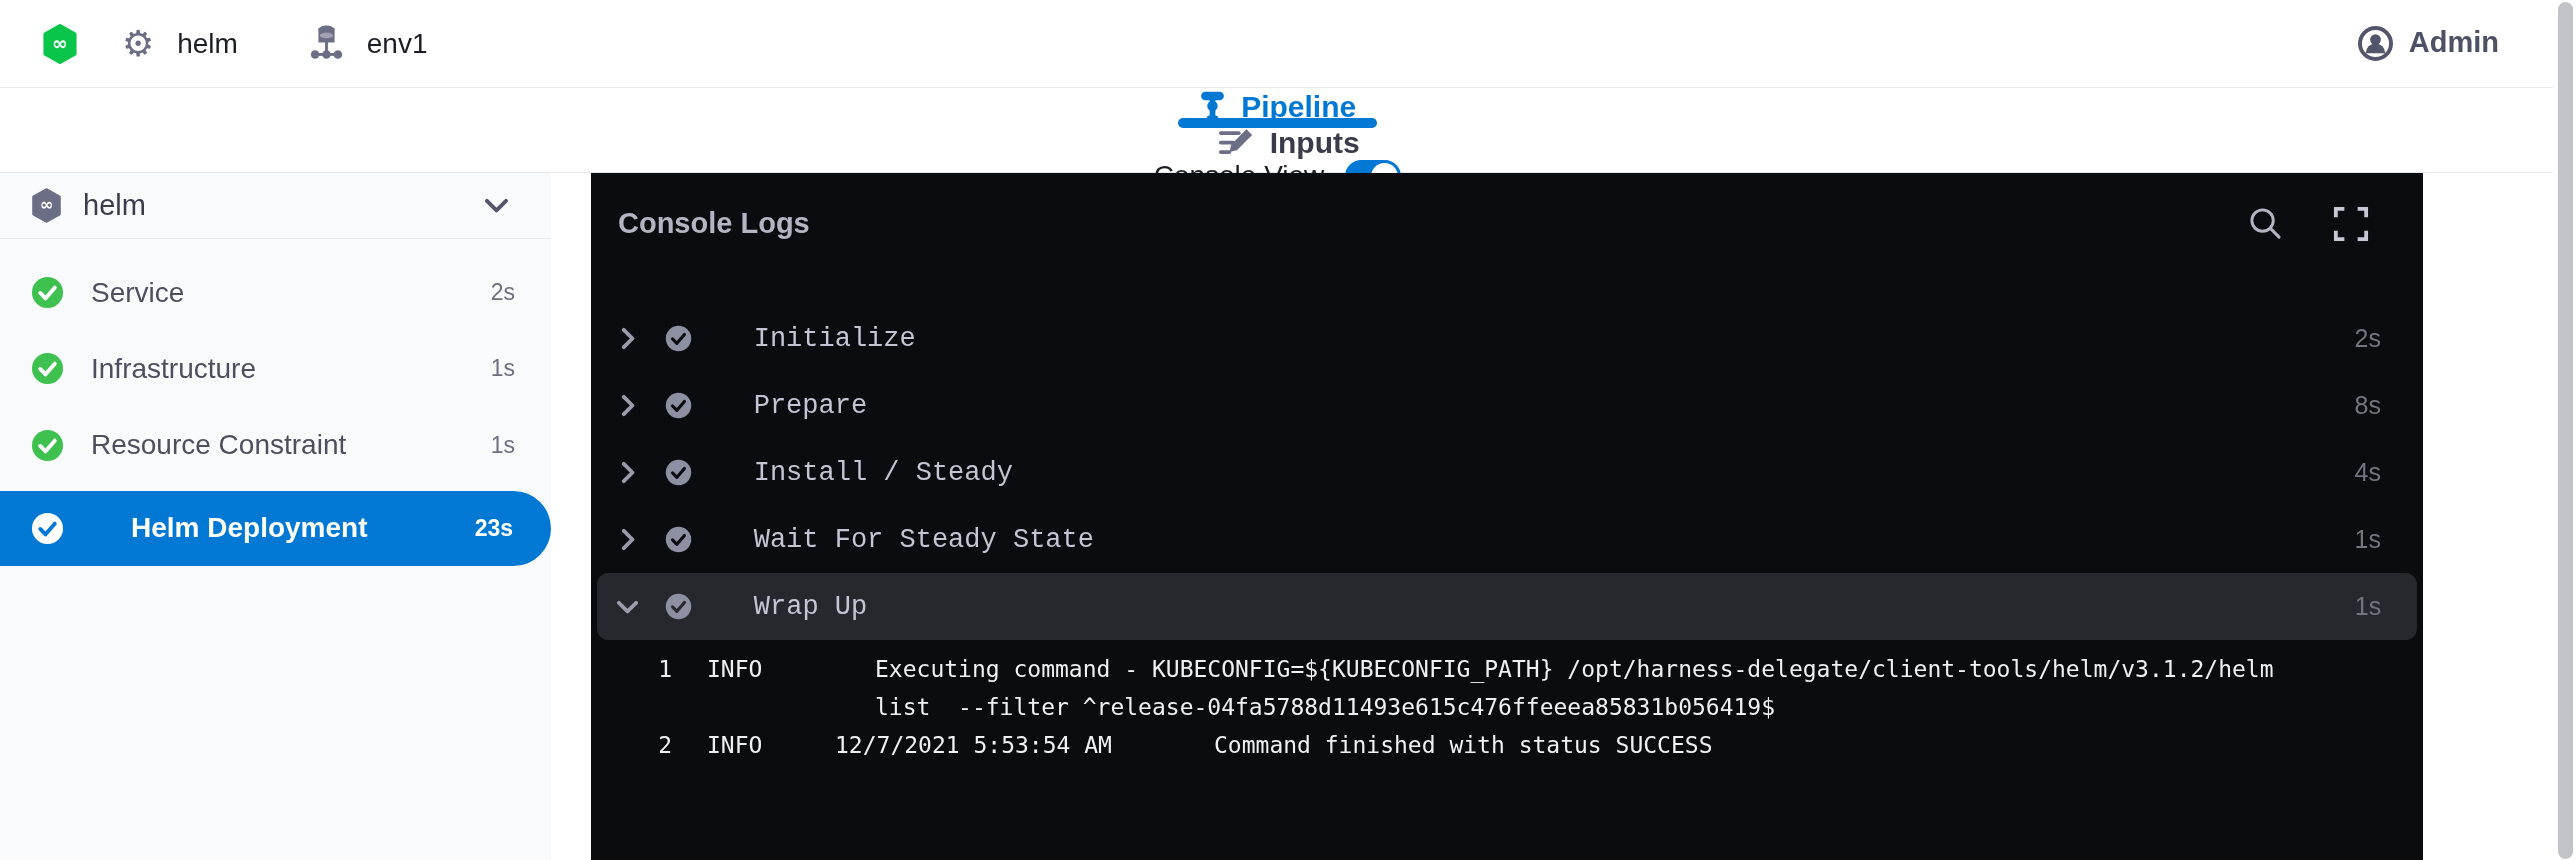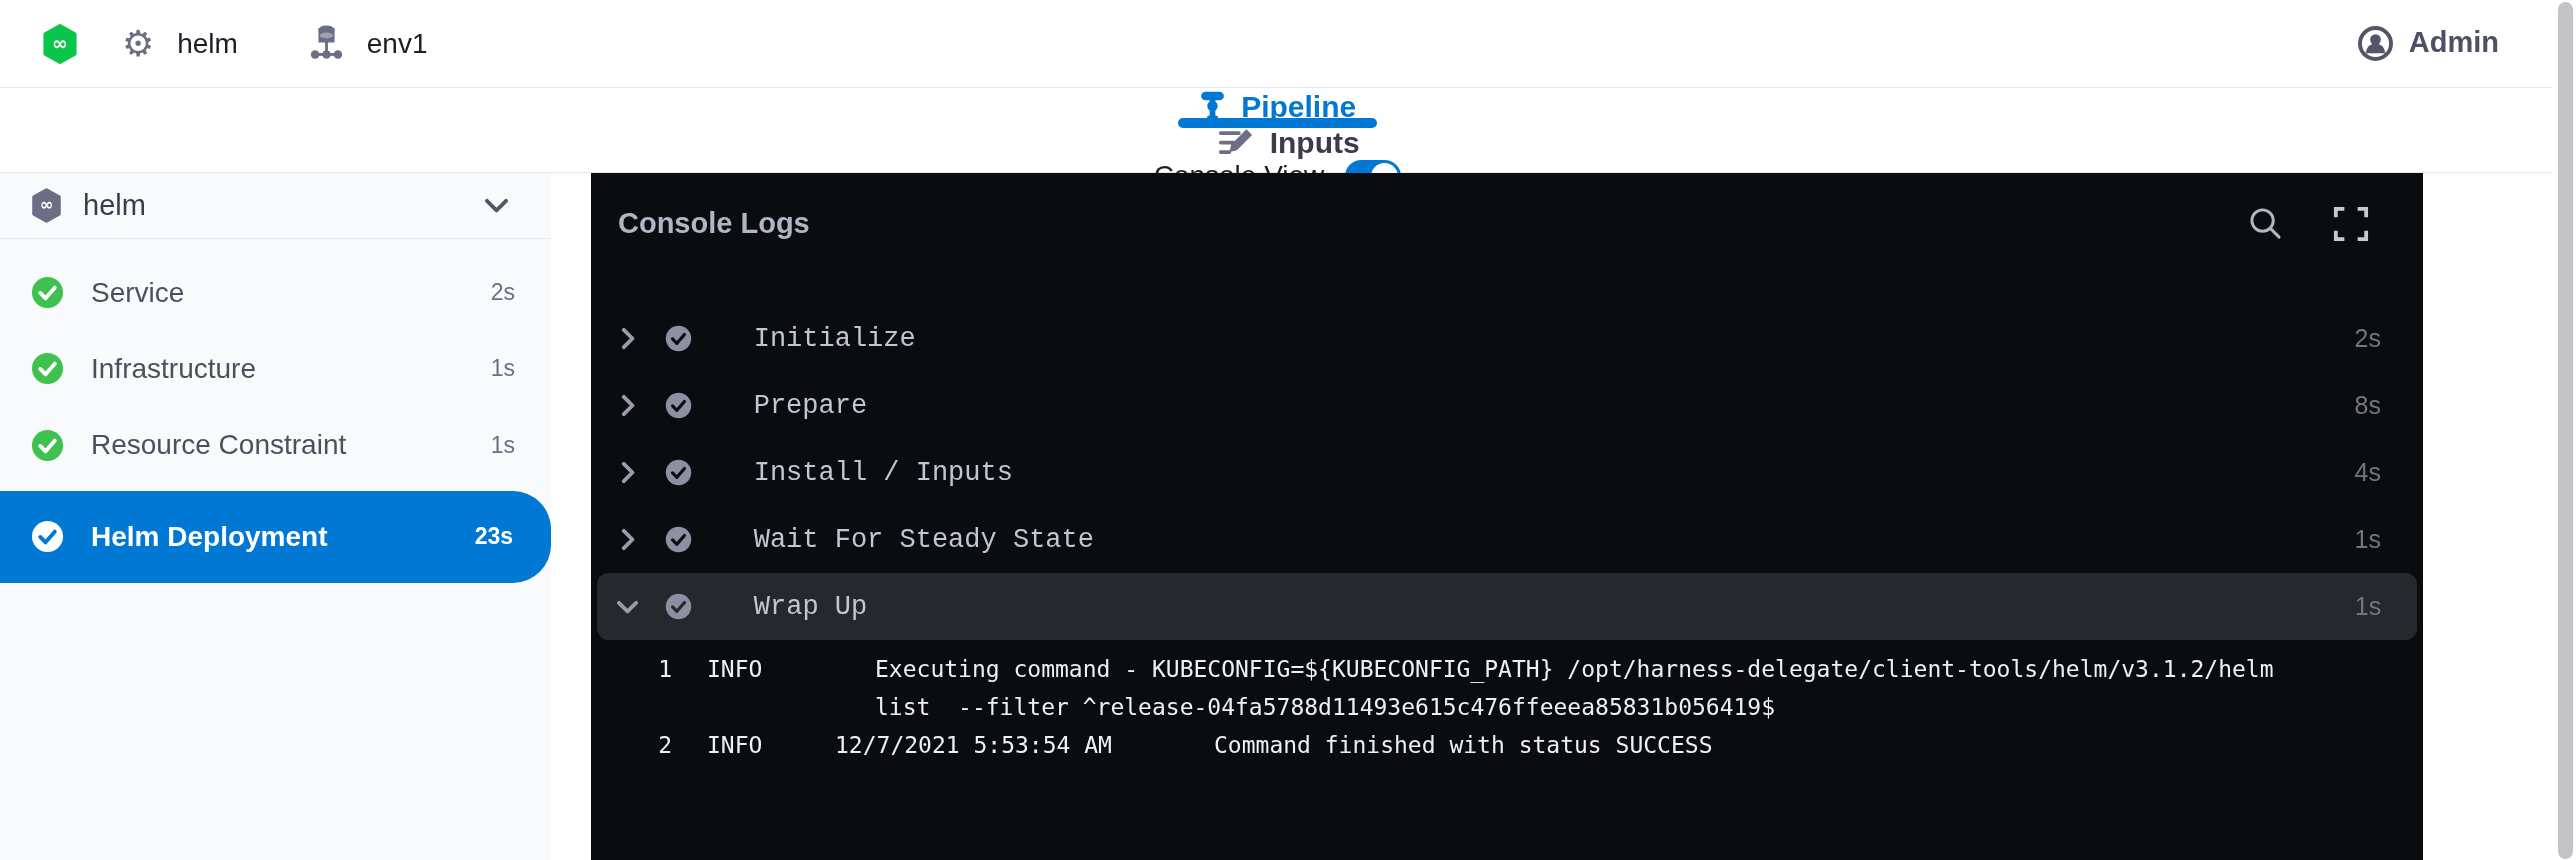--- a/index.html
+++ b/index.html
@@ -58,22 +58,22 @@
   .stage-row .hex-sm { width:31px; height:35px; color:#fff; margin-right:21px; }
   .stage-row .chev { margin-left:auto; }
   .side-items { padding-top:23px; }
   .side-item {
     height:61px; display:flex; align-items:center; padding:0 36px 0 31px;
     margin-bottom:15.3px; cursor:pointer; color:#4d4f5e; font-size:28px;
   }
   .side-item .label { margin-left:27px; }
   .side-item .dur { margin-left:auto; font-size:23px; color:#6d6f80; }
   .side-item.selected {
-    height:92px; background:#0278d5; color:#ffffff; font-weight:bold;
-    border-radius:0 38px 38px 0; width:551px; padding-right:38px;
+    height:75px; background:#0278d5; color:#ffffff; font-weight:bold;
+    border-radius:0 38px 38px 0; width:551px; padding-right:38px;gap:40px;
   }
   .side-item.selected .dur { color:#ffffff; font-size:23px; font-weight:bold; }
 
   
   .console { width:1832px; height:100%; background:#0b0c0f; flex:none; position:relative;
              font-family:"DejaVu Sans Mono", monospace;margin-left:40px; }
   .console-header { height:101px; display:flex; align-items:center; padding:0 54px 0 27px; }
   .console-title { font-family:"Liberation Sans", sans-serif; font-size:29px; font-weight:bold; color:#b3b5c2; }
   .console-icons { margin-left:auto; display:flex; align-items:center; gap:50px; }
   .icon-btn { cursor:pointer; display:flex; align-items:center; justify-content:center; }
@@ -301,21 +301,21 @@
             <svg width="15.3" height="23" viewBox="0 0 16 24">
                 <polyline points="4,3 13,12 4,21" fill="none" stroke="#9a9cab" stroke-width="4" stroke-linecap="round" stroke-linejoin="round"></polyline>
               </svg>
           </span>
           <span class="step-check">
             <svg width="27" height="27" viewBox="0 0 34 34">
               <circle cx="17" cy="17" r="16" fill="#8d8fa2"></circle>
               <polyline points="9.5,17.5 15,23 24.5,12" fill="none" stroke="#0b0c0f" stroke-width="4" stroke-linecap="round" stroke-linejoin="round"></polyline>
             </svg>
           </span>
-          <span class="step-label">Install / Inputs</span>
+          <span class="step-label">Install / Steady</span>
           <span class="step-dur">4s</span>
         </div>
 
         <div class="step-row">
           <span class="step-chev">
             <svg width="15.3" height="23" viewBox="0 0 16 24">
                 <polyline points="4,3 13,12 4,21" fill="none" stroke="#9a9cab" stroke-width="4" stroke-linecap="round" stroke-linejoin="round"></polyline>
               </svg>
           </span>
           <span class="step-check">

